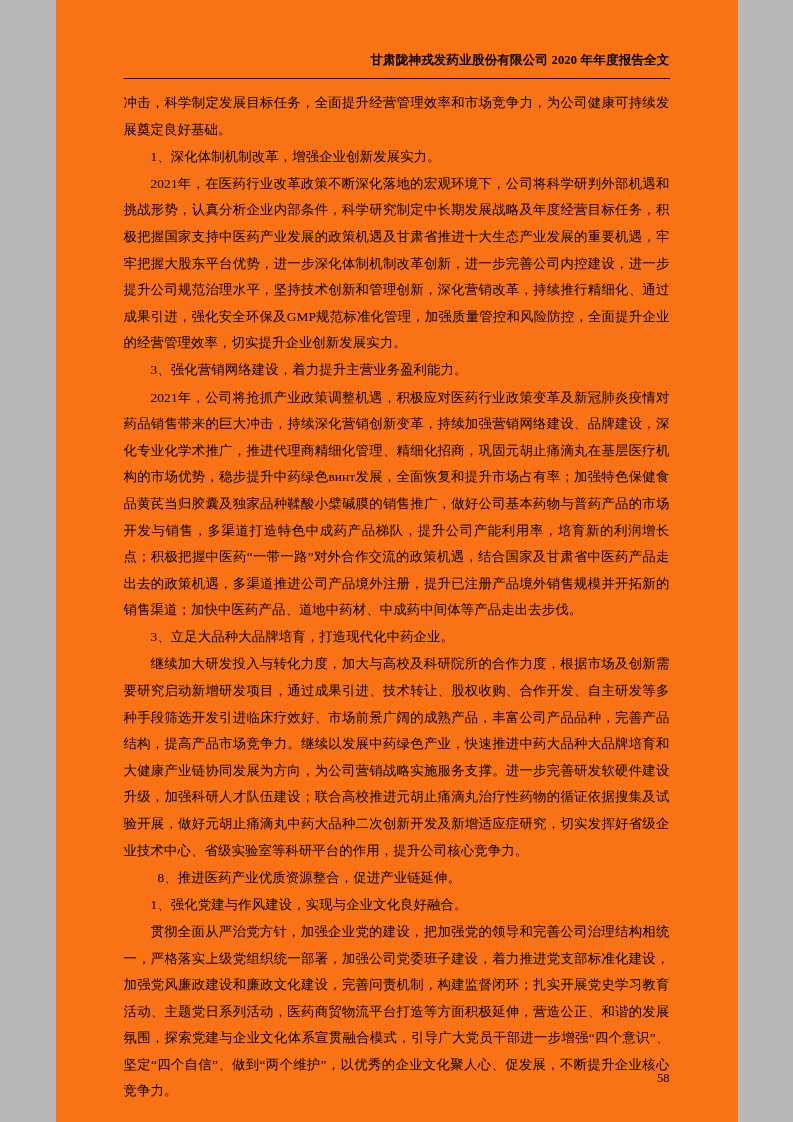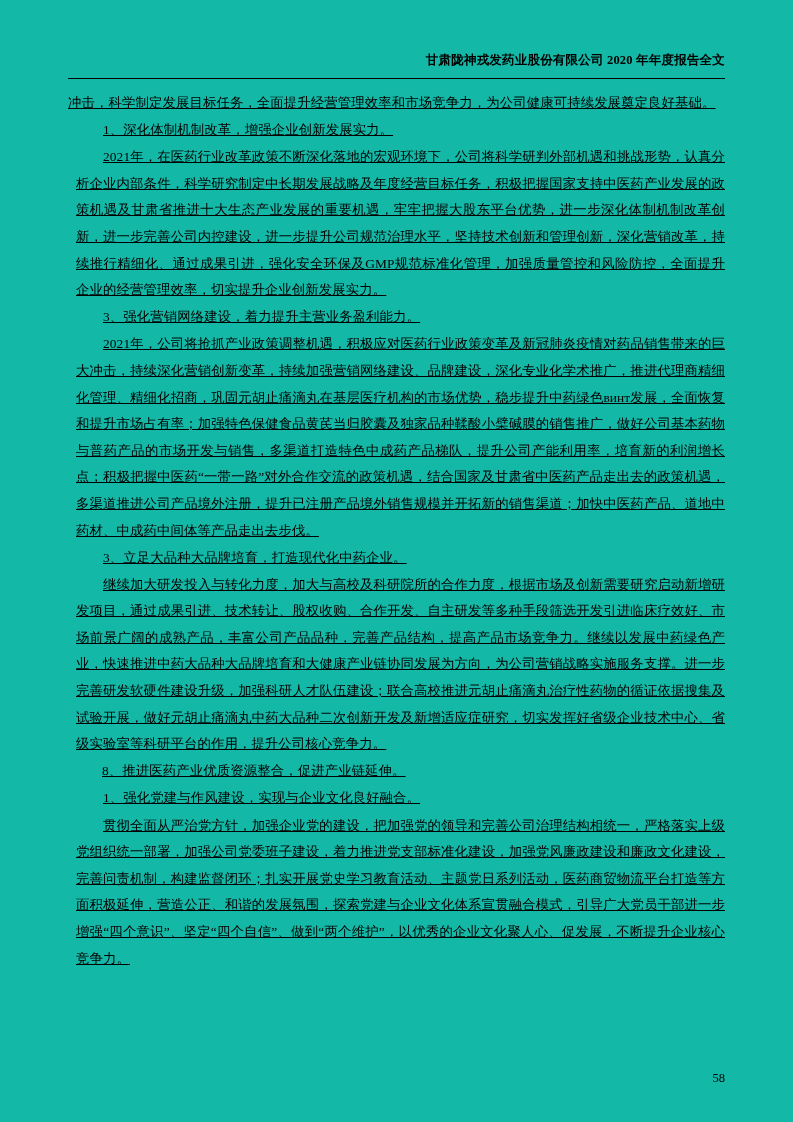--- a/index.html
+++ b/index.html
@@ -1,23 +1,23 @@
 <!DOCTYPE html>
 <html><head>
 <meta charset="utf-8">
 <style>
   html, body {
     margin: 0;
     padding: 0;
     background: #b8b8b8;
   }
   .page {
-    width: 793px;
+    width: 682px;
     height: 1122px;
-    background: #14b8a6;
+    background: #f97316;
     position: relative;
     margin: 0 auto;
     box-sizing: border-box;
     font-family: "Liberation Serif", "DejaVu Serif", serif;
     color: #000000;
     overflow: hidden;
   }
   .header {
     position: absolute;
     top: 52px;
@@ -36,34 +36,32 @@
     right: 68px;
     border-bottom: 1px solid #000000;
     height: 0;
   }
   .content {
     position: absolute;
     top: 90px;
     left: 68px;
     right: 68px;
     bottom: 70px;
-    text-decoration: underline;
   }
   p.para {
     margin: 0 0 0.5px 0;
     font-size: 13.4px;
     line-height: 26.6px;
     text-align: justify;
     text-justify: inter-ideograph;
     text-align-last: left;
     letter-spacing: 0.1px;
   }
   p.indent {
     text-indent: 27px;
-    margin-left: 8px;
   }
   p.indent2 {
     text-indent: 34px;
   }
   .footer {
     position: absolute;
     bottom: 36px;
     left: 68px;
     right: 68px;
     text-align: right;

